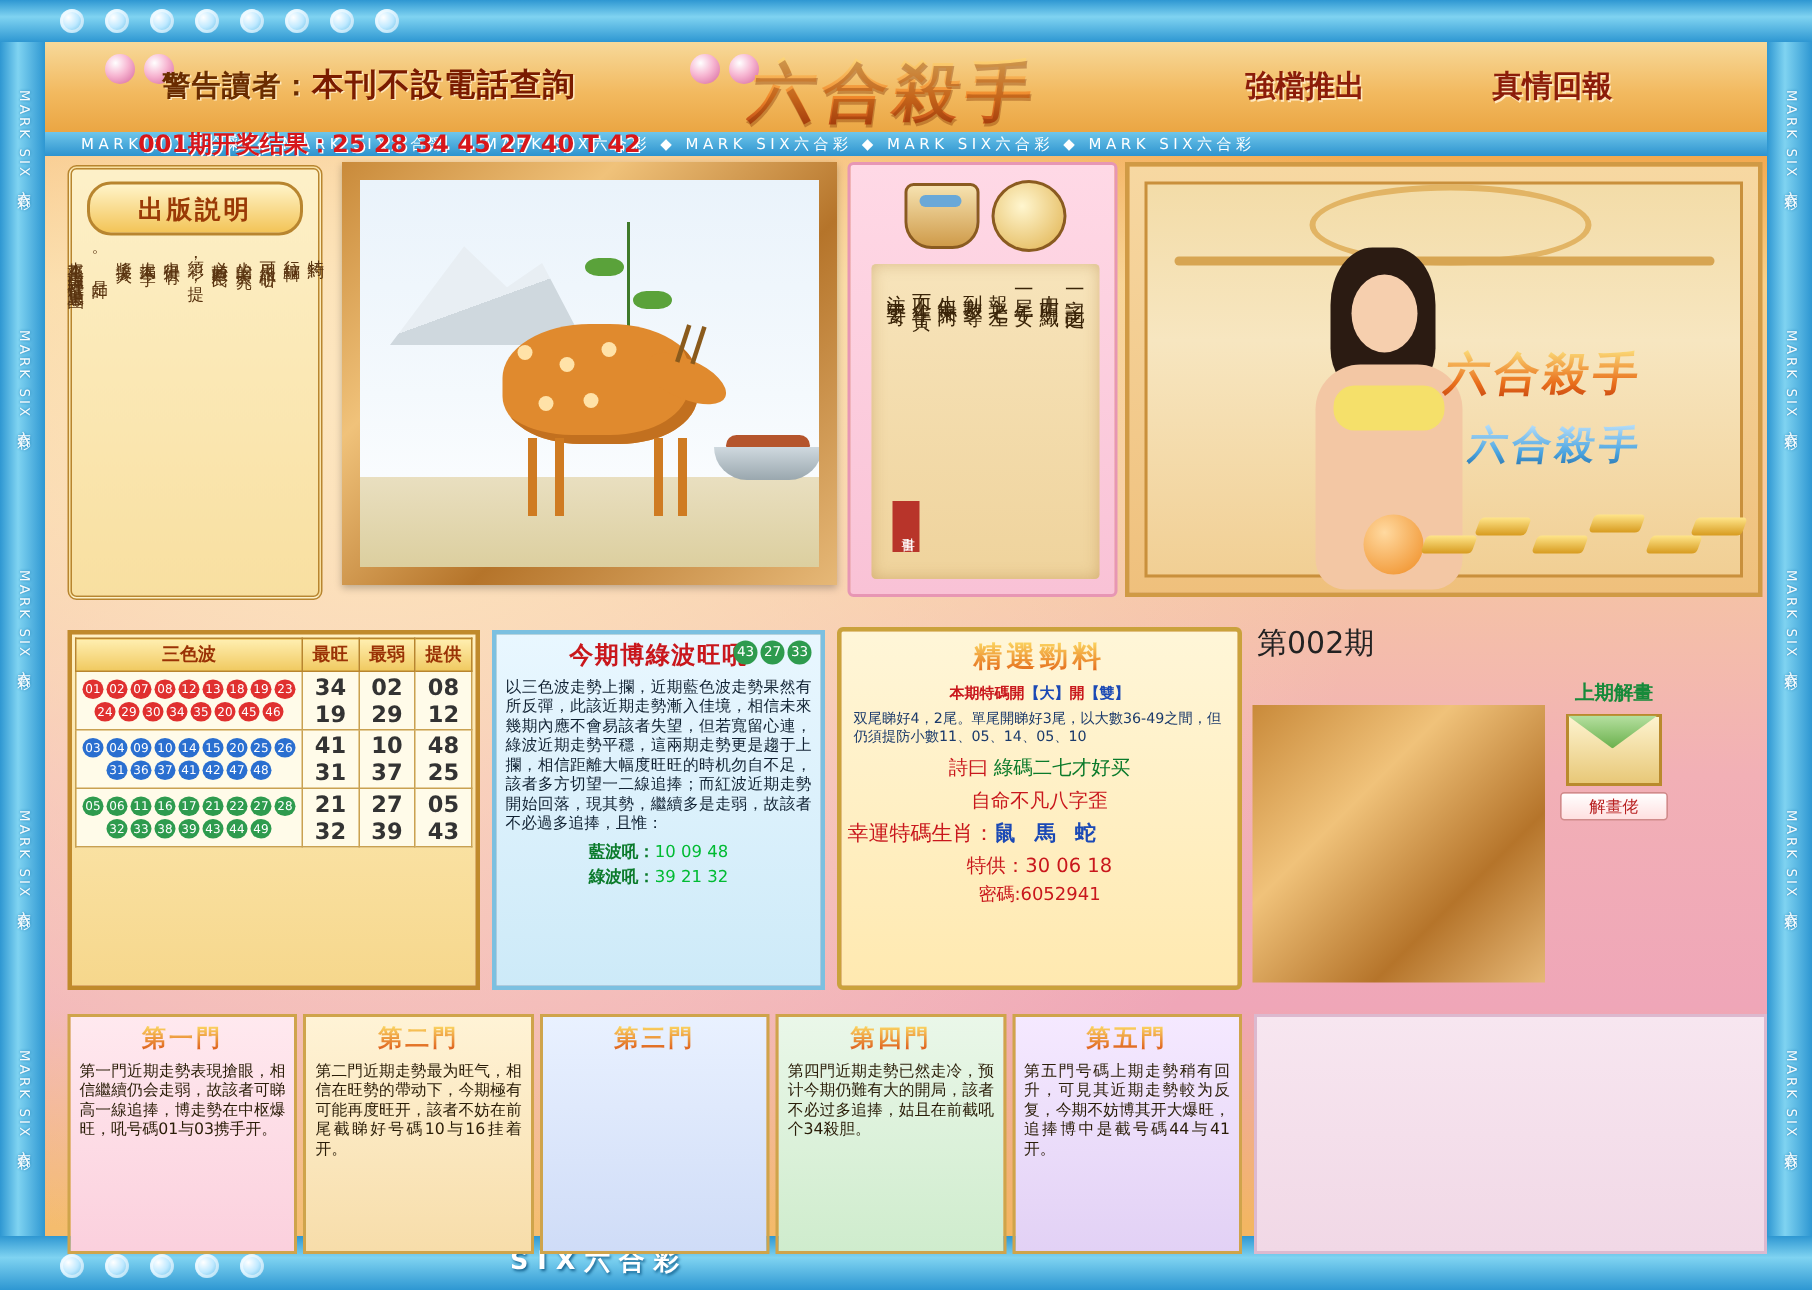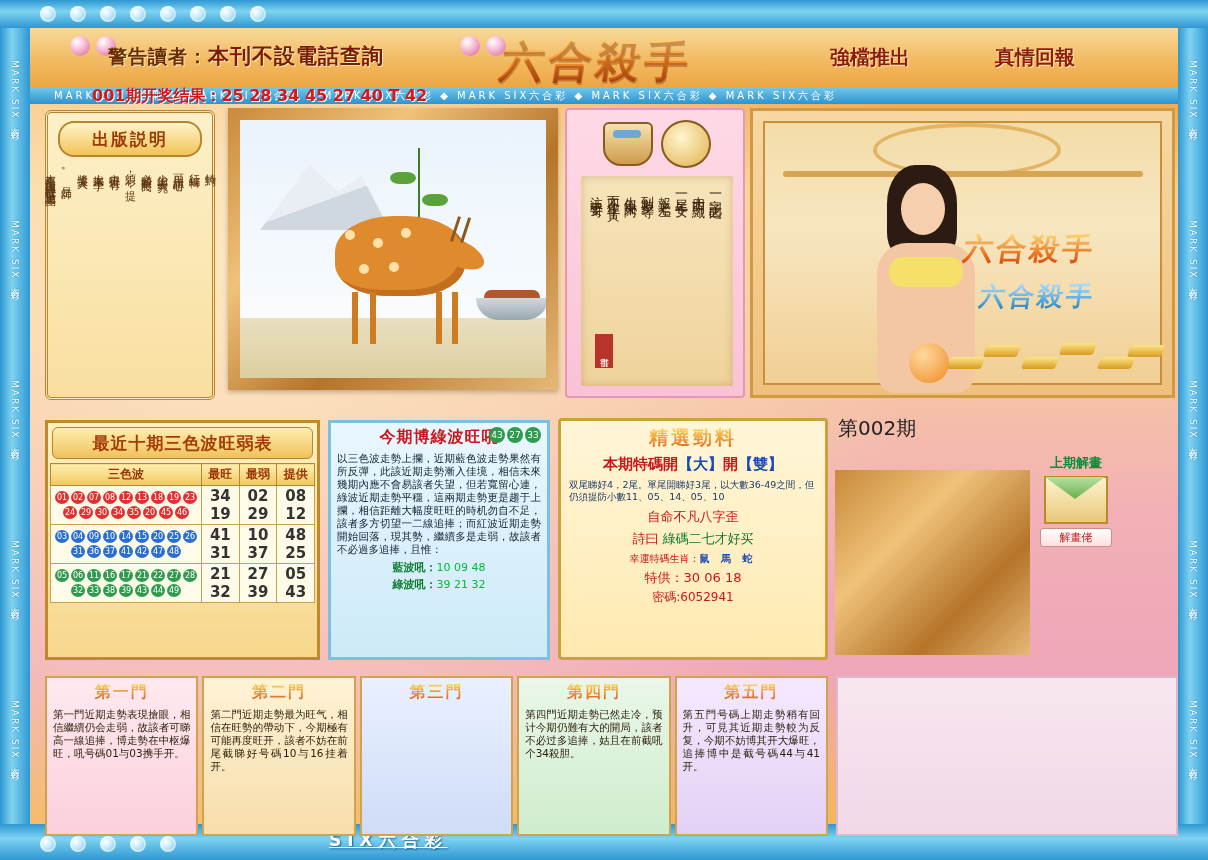--- a/index.html
+++ b/index.html
@@ -176,63 +176,63 @@
   .greenbox p{font-size:10.5px;line-height:13px;color:#123;margin:4px 2px;text-align:justify;}
   .greenbox .lines{font-size:11px;color:#0b3;margin:2px;text-align:center;}
   .greenbox .lines b{color:#0a7a2a;}
 
   
   .featbox{position:absolute;left:558px;top:418px;width:270px;height:242px;
     background:linear-gradient(180deg,#fff6d8,#ffe9b0);border:3px solid #caa23c;box-sizing:border-box;
     border-radius:4px;padding:4px;}
   .featbox .ft{font-size:19px;font-weight:bold;text-align:center;letter-spacing:3px;
     background:linear-gradient(180deg,#ffe46a,#e0590f);-webkit-background-clip:text;background-clip:text;color:transparent;}
-  .featbox .l1{font-size:15px;font-weight:bold;color:#c9171c;text-align:center;margin-top:4px;}
+  .featbox .l1{font-size:10px;font-weight:bold;color:#c9171c;text-align:center;margin-top:4px;}
   .featbox .l1 .bk{color:#1b49b5;}
   .featbox .small{font-size:9.5px;color:#1b3a6b;line-height:12px;margin:5px 4px;}
   .featbox .poem2{font-size:13px;color:#c9171c;text-align:center;margin-top:4px;}
   .featbox .poem2 .g{color:#0a7a2a;}
-  .featbox .luck{font-size:10px;color:#c9171c;text-align:center;margin-top:4px;}
+  .featbox .luck{font-size:14px;color:#c9171c;text-align:left;margin-top:4px;}
   .featbox .luck b{color:#1b49b5;letter-spacing:4px;}
   .featbox .tg{font-size:13px;color:#c9171c;text-align:center;margin-top:3px;}
   .featbox .code{font-size:12px;color:#c9171c;text-align:center;margin-top:2px;}
 
   
   .issue{position:absolute;left:838px;top:415px;font-size:20px;color:#222;}
   .picbox{position:absolute;left:835px;top:470px;width:195px;height:185px;
     background:linear-gradient(135deg,#c98a3a,#f0c27a 35%,#b5742a 70%,#e6b877);padding:11px;box-sizing:border-box;}
   .picbox .inner{background:linear-gradient(180deg,#dff0f7,#f2e7cf);position:relative;overflow:hidden;}
   .lastsolve{position:absolute;left:1040px;top:455px;width:72px;text-align:center;}
   .lastsolve .lt{font-size:13px;color:#168a3a;font-weight:bold;line-height:15px;}
   .lastsolve .env{margin:6px auto 4px;width:60px;height:44px;background:linear-gradient(180deg,#fdf3cf,#e8c878);
     border:2px solid #b98a2d;position:relative;}
   .lastsolve .env:after{content:"";position:absolute;left:-1px;top:-1px;width:60px;height:22px;
     background:linear-gradient(180deg,#b6e0a0,#6ab04c);clip-path:polygon(0 0,100% 0,50% 100%);}
   .lastsolve .btn{font-size:11px;color:#b81f1f;background:linear-gradient(180deg,#fff,#ffe0e0);
     border:1px solid #d08b8b;border-radius:3px;padding:1px 2px;}
 
   
-  .doors{position:absolute;left:45px;top:676px;width:783px;height:160px;display:flex;gap:4px;justify-content:flex-end;}
+  .doors{position:absolute;left:45px;top:676px;width:783px;height:160px;display:flex;gap:4px;}
   .door{flex:1;background:linear-gradient(180deg,#fff6dd,#f7e3b4);border:2px solid #cfa council;
     border:2px solid #cda martial;box-sizing:border-box;padding:4px;}
   .door{border:2px solid #cfa44b;}
   .door.p1{background:linear-gradient(180deg,#ffe9ef,#fbd0dd);}
   .door.p2{background:linear-gradient(180deg,#fff3d6,#f7ddaa);}
   .door.p3{background:linear-gradient(180deg,#e9f1ff,#cfdcf7);}
   .door.p4{background:linear-gradient(180deg,#eaf7e9,#cfeccd);}
   .door.p5{background:linear-gradient(180deg,#f5e9ff,#e2d1f5);}
   .door .dt{text-align:center;font-size:16px;font-weight:bold;letter-spacing:2px;
     background:linear-gradient(180deg,#ffe46a,#d8470f);-webkit-background-clip:text;background-clip:text;color:transparent;}
   .door p{font-size:10.5px;line-height:13px;color:#2a1d08;margin:5px 2px;text-align:justify;}
 
   .rightpanel{position:absolute;left:836px;top:676px;width:342px;height:160px;
     background:linear-gradient(180deg,#f7e6f0,#f1d8e6);border:2px solid #dcb9cf;box-sizing:border-box;}
 
-  .bottomtext{position:absolute;left:329px;bottom:8px;font-size:17px;font-weight:bold;color:#fff;
-    letter-spacing:6px;text-shadow:1px 1px 2px #14628f;text-decoration:underline;}
+  .bottomtext{position:absolute;left:340px;bottom:8px;font-size:17px;font-weight:bold;color:#fff;
+    letter-spacing:6px;text-shadow:1px 1px 2px #14628f;}
 </style>
 </head>
 <body>
 
 <div class="page">
 
   <div class="frame-left">
     <div class="vmark" style="top:60px;left:8px;">MARK SIX六合彩</div>
     <div class="vmark" style="top:220px;left:8px;">MARK SIX六合彩</div>
     <div class="vmark" style="top:380px;left:8px;">MARK SIX六合彩</div>
@@ -365,21 +365,20 @@
       <i style="left:0;top:18px;"></i>
       <i style="left:36px;top:6px;"></i>
       <i style="left:74px;top:18px;"></i>
       <i style="left:112px;top:4px;"></i>
       <i style="left:150px;top:18px;"></i>
       <i style="left:180px;top:6px;"></i>
     </div>
   </div>
 
   <div class="tablebox">
-    <div class="tt">最近十期三色波旺弱表</div>
     <table class="tbl">
       <tbody>
           <tr>
         <th>三色波</th>
         <th>最旺</th>
         <th>最弱</th>
         <th>提供</th>
       </tr>
       <tr>
         <td style="width:150px">
@@ -503,25 +502,25 @@
       <b>綠波吼：</b><span>39 21 32</span>
     </div>
   </div>
 
   <div class="featbox">
     <div class="ft">精選勁料</div>
     <div class="l1">
       <span>本期特碼開</span><span class="bk">【大】</span><span>開</span><span class="bk">【雙】</span>
     </div>
     <div class="small">双尾睇好4，2尾。單尾開睇好3尾，以大數36-49之間，但仍須提防小數11、05、14、05、10</div>
-    <div class="poem2">自命不凡八字歪</div>
     <div class="poem2">
       <span>詩曰</span>
       <span class="g">綠碼二七才好买</span>
     </div>
+    <div class="poem2">自命不凡八字歪</div>
     <div class="luck">
       <span>幸運特碼生肖：</span><b>鼠 馬 蛇</b>
     </div>
     <div class="tg">
       <span>特供：</span><span>30  06  18</span>
     </div>
     <div class="code">
       <span>密碼:</span><span>6052941</span>
     </div>
   </div>

